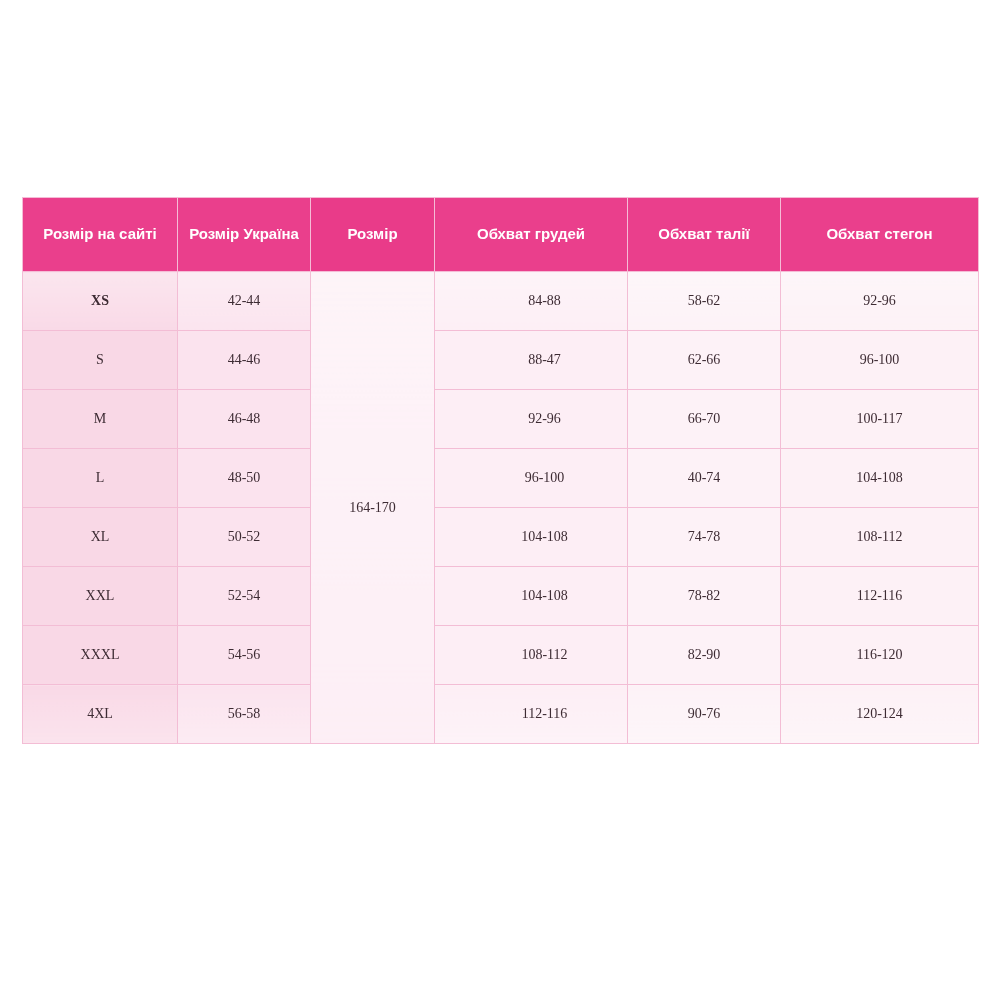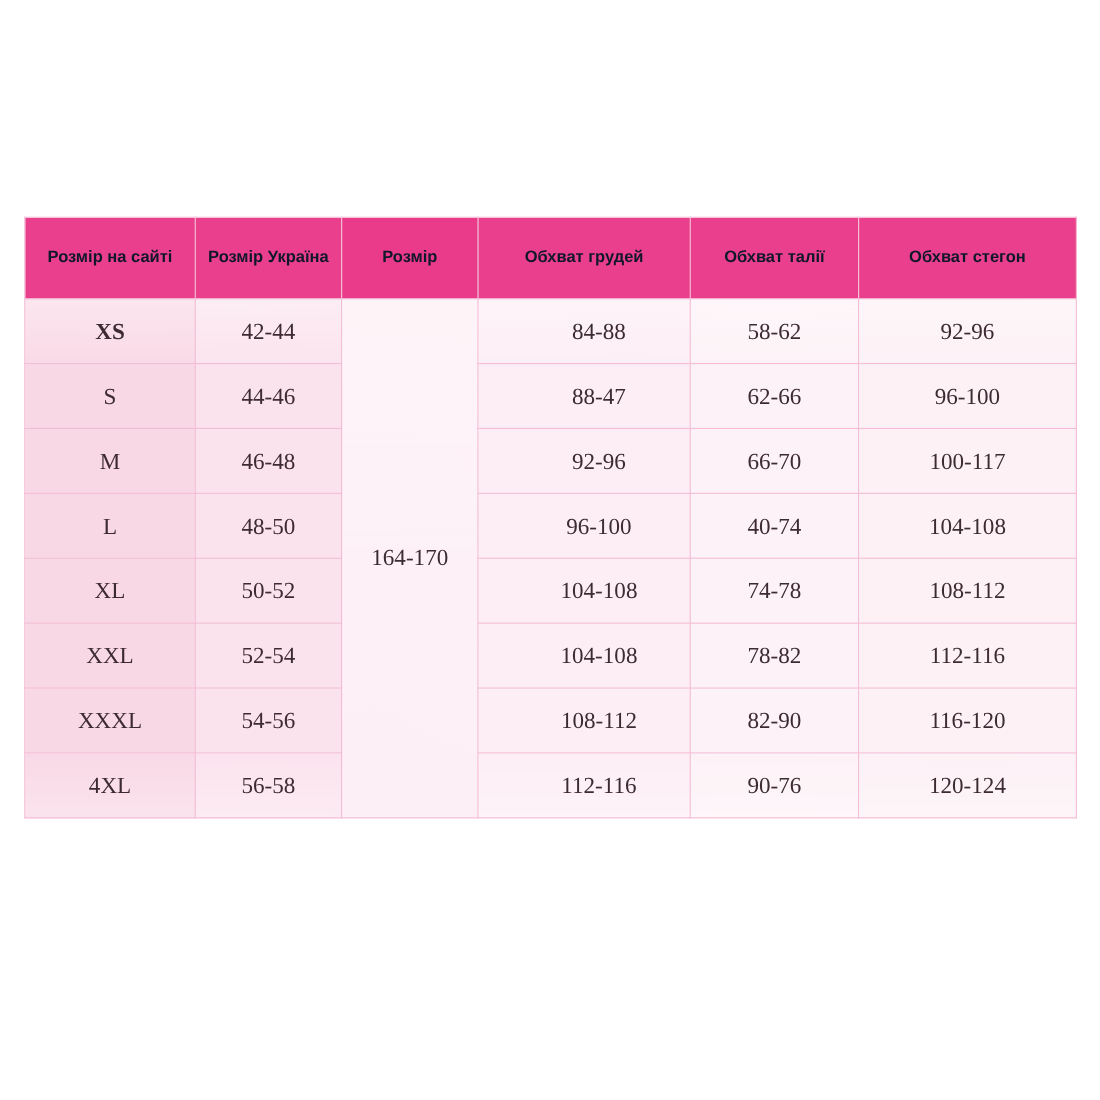--- a/index.html
+++ b/index.html
@@ -33,42 +33,42 @@
 
   table.size-table col.c0 { width: 155px; }
   table.size-table col.c1 { width: 133px; }
   table.size-table col.c2 { width: 124px; }
   table.size-table col.c3 { width: 193px; }
   table.size-table col.c4 { width: 153px; }
   table.size-table col.c5 { width: 198px; }
 
   table.size-table th {
     background: #ea3f8c;
-    color: #0f172a;
+    color: #ffffff;
     font-family: "Liberation Sans", sans-serif;
     font-weight: bold;
     font-size: 15px;
     line-height: 1.35;
     text-align: center;
     vertical-align: middle;
     padding: 14px 6px;
     border: 1px solid #f5bcd6;
     height: 74px;
     box-sizing: border-box;
   }
 
   table.size-table th.th-alt {
     background: #e93b89;
   }
 
   table.size-table td {
     text-align: center;
     vertical-align: middle;
     font-family: "Liberation Serif", serif;
-    font-size: 21px;
+    font-size: 14px;
     color: #3d2b33;
     border: 1px solid #f3bdd5;
     height: 59px;
     box-sizing: border-box;
   }
 
   
   td.col-site   { background: #f9d8e6; }
   td.col-ua     { background: #fbe3ee; }
   td.col-chest  { background: #fdeef5; padding-left: 28px; }

